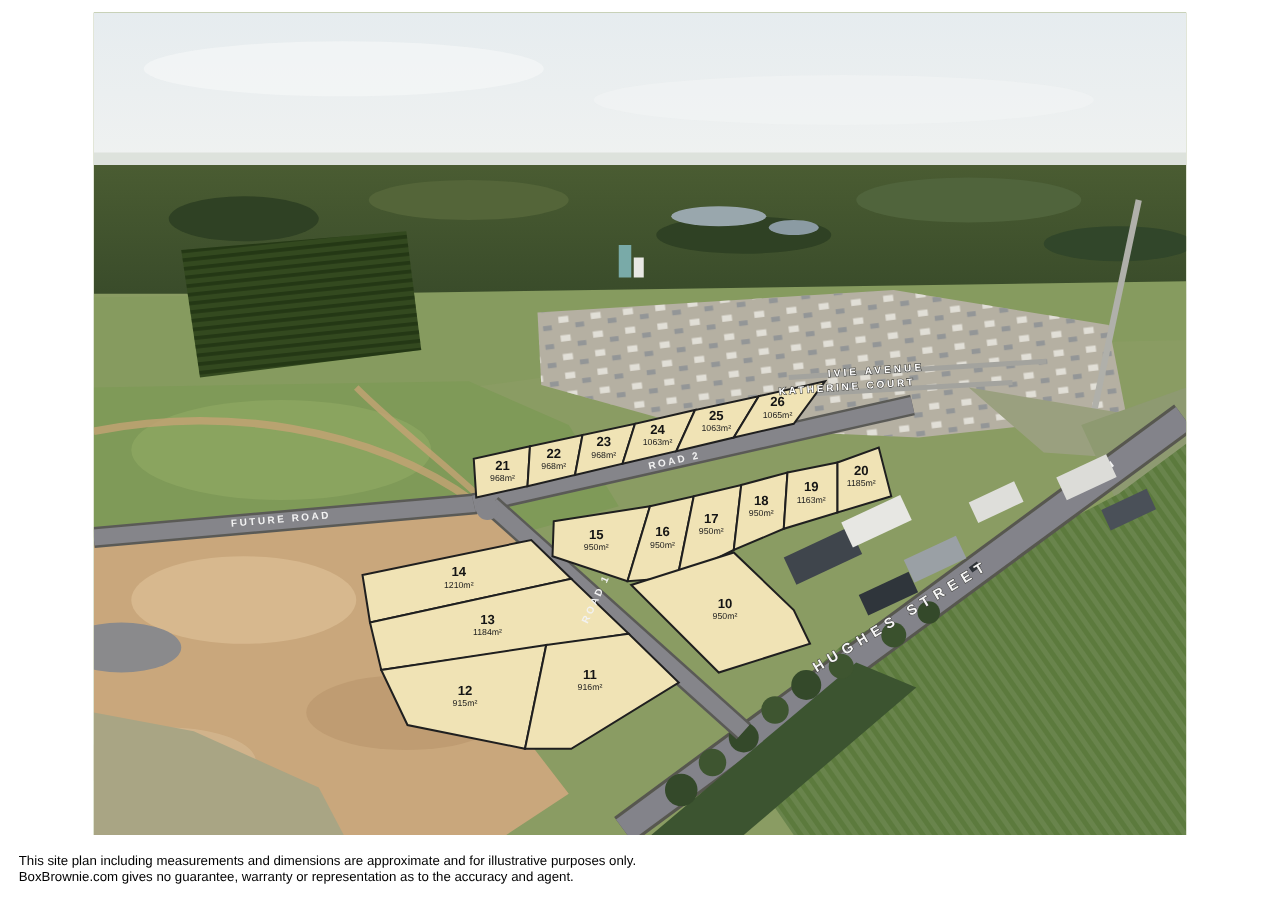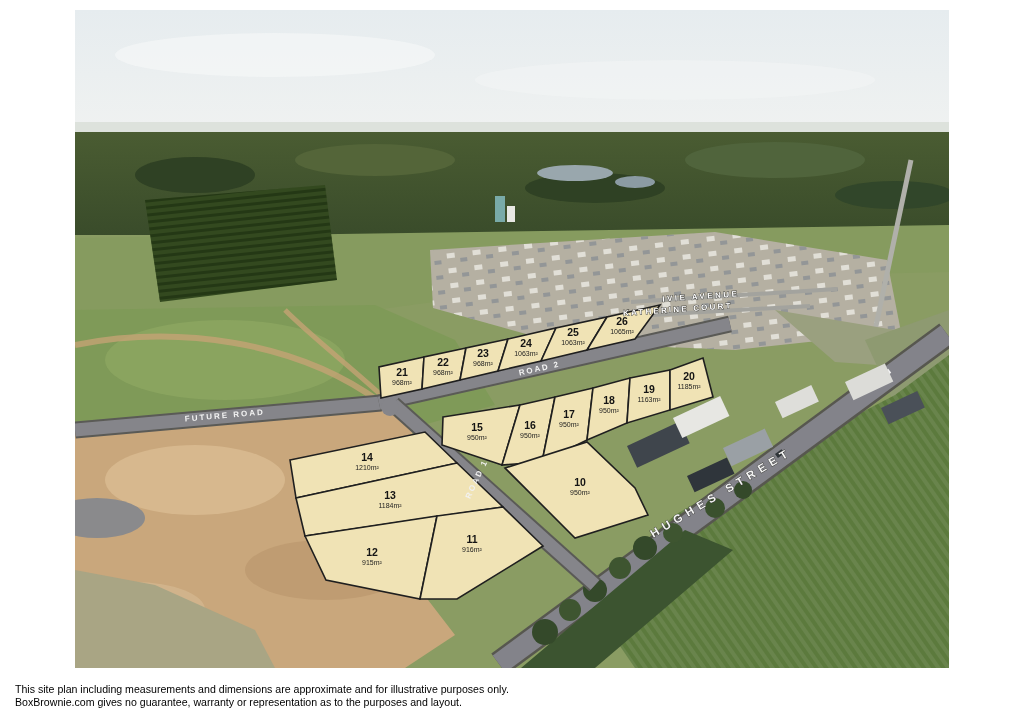--- a/index.html
+++ b/index.html
@@ -256,16 +256,16 @@
         <rect x="30.5" y="27" width="5.5" height="5.5" fill="#fbfdfa"></rect>
         <rect x="23" y="34.5" width="5.5" height="5.5" fill="#fbfdfa"></rect>
         <rect x="30.5" y="34.5" width="5.5" height="5.5" fill="#fbfdfa"></rect>
       </svg>
 
     </div>
   </div>
 
   <div class="disclaimer">
     <div>This site plan including measurements and dimensions are approximate and for illustrative purposes only.</div>
-    <div>BoxBrownie.com gives no guarantee, warranty or representation as to the purposes and layout.</div>
+    <div>BoxBrownie.com gives no guarantee, warranty or representation as to the accuracy and agent.</div>
   </div>
 
 </div>
 
 </body></html>

